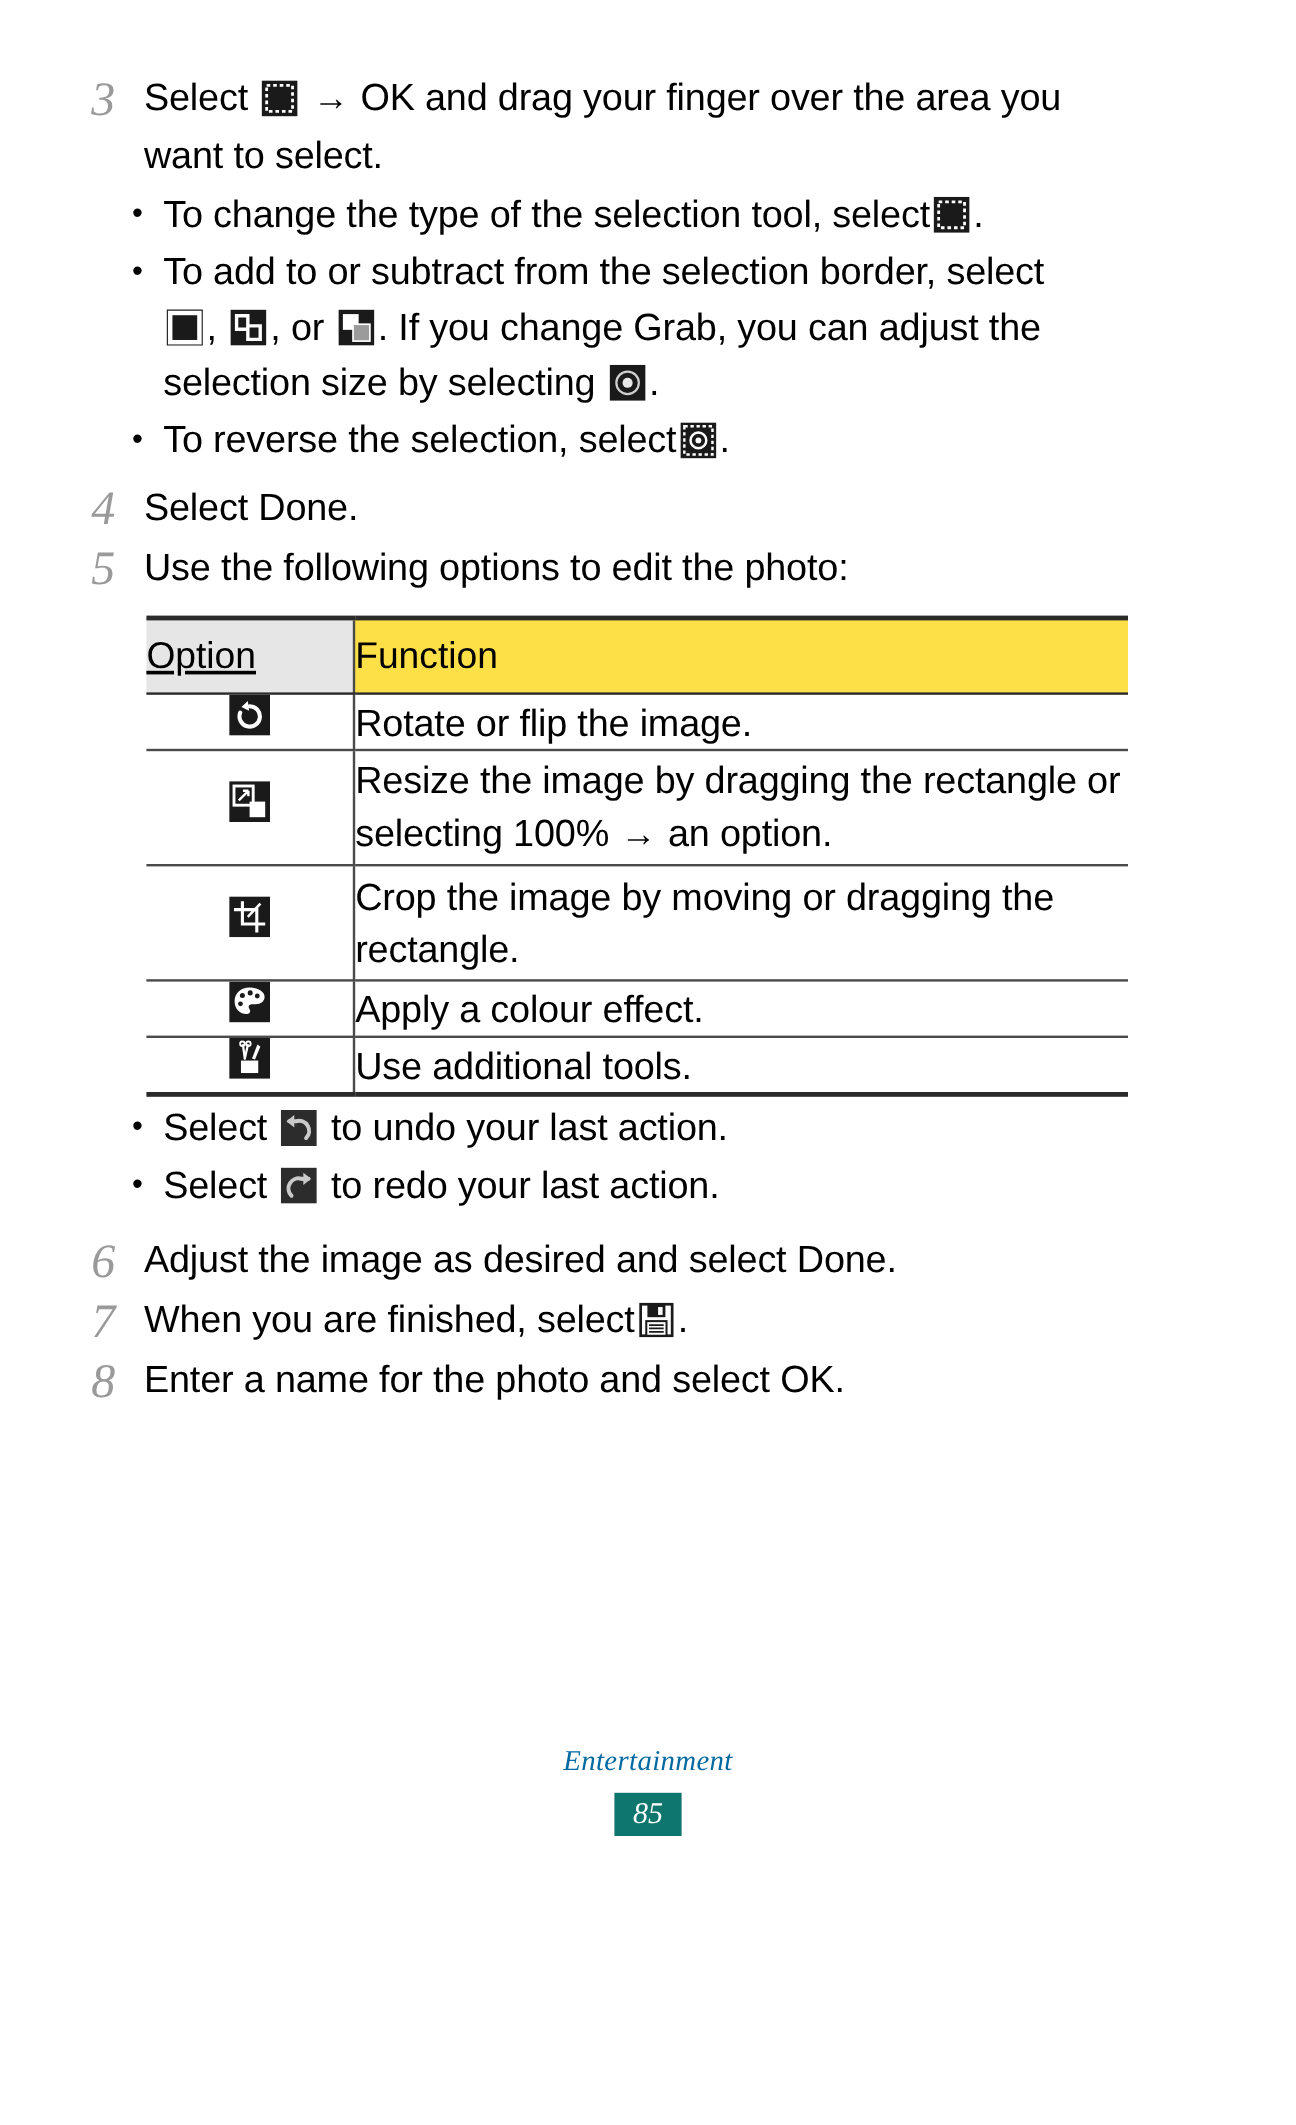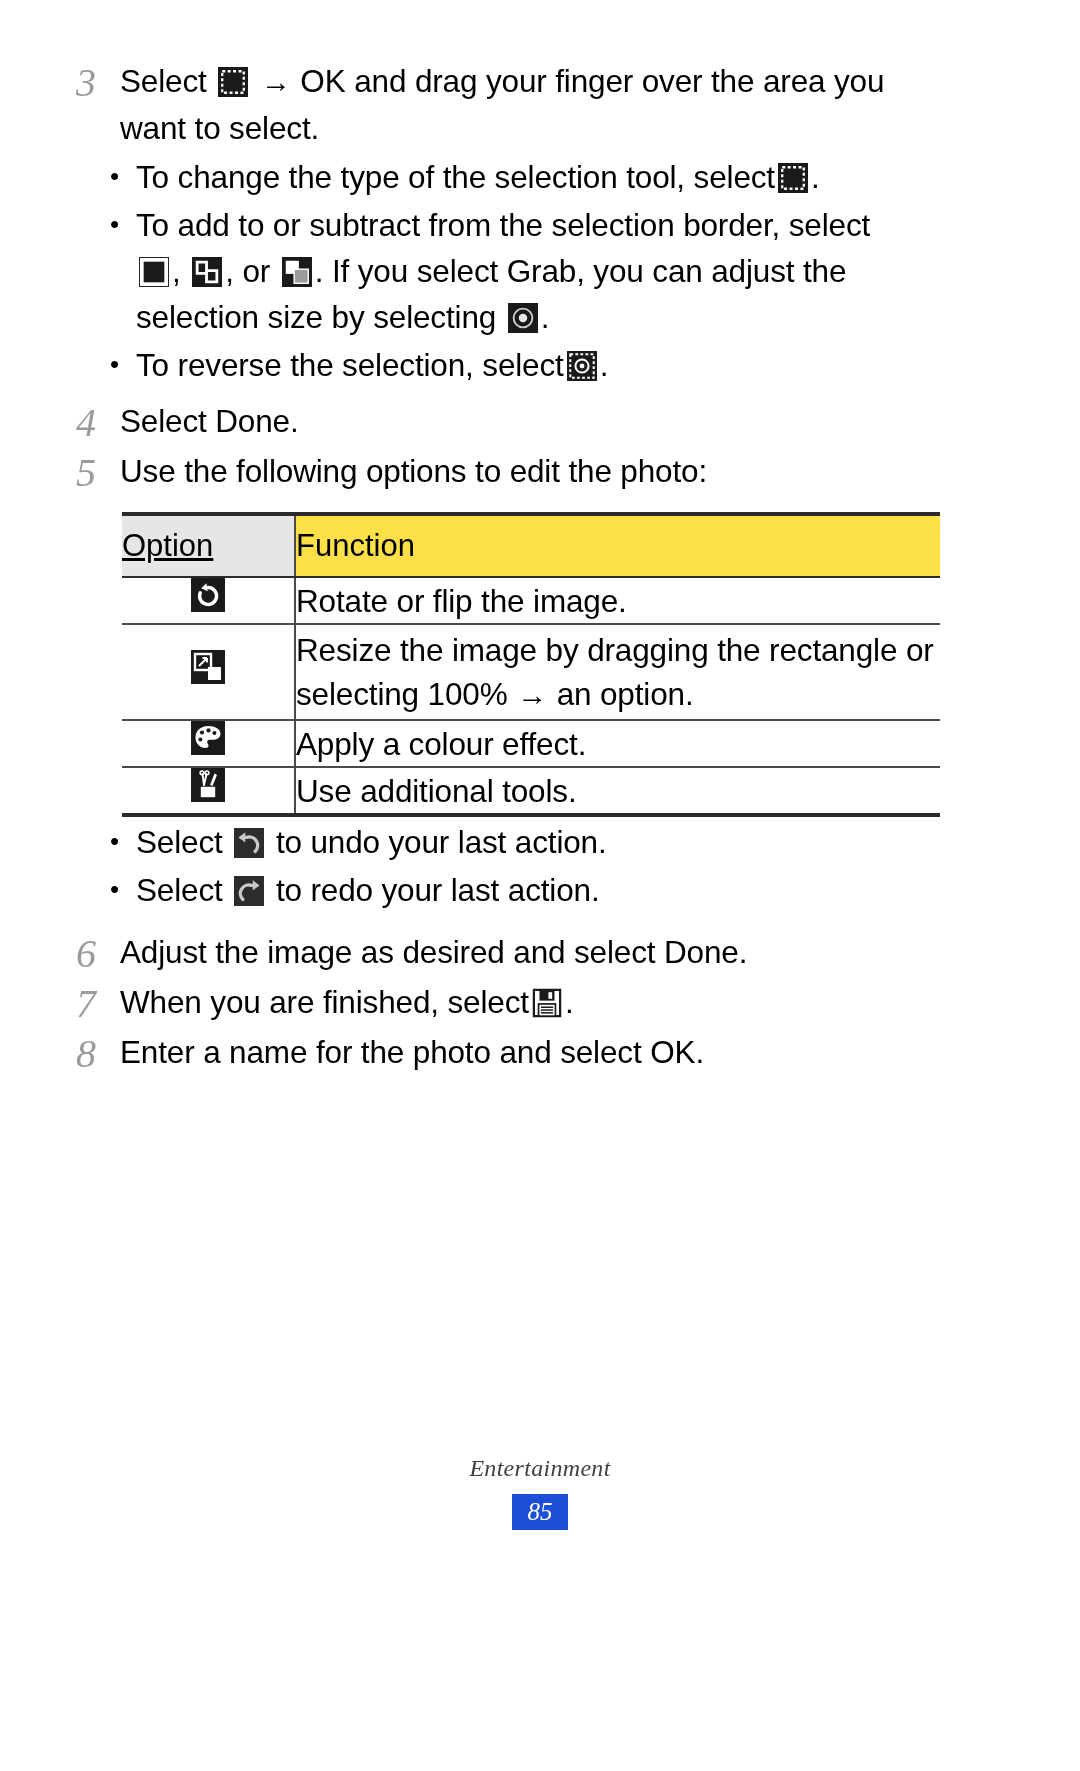--- a/index.html
+++ b/index.html
@@ -153,27 +153,27 @@
     position: absolute;
     left: 0;
     right: 0;
     top: 1455px;
     text-align: center;
   }
   .footer-title {
     font-family: "Liberation Serif", "DejaVu Serif", serif;
     font-style: italic;
     font-size: 24px;
-    color: #404040;
+    color: #0369a1;
     letter-spacing: 0.3px;
   }
   .footer-page {
     display: inline-block;
     margin-top: 12px;
-    background: #1d4ed8;
+    background: #0f766e;
     color: #ffffff;
     font-size: 25px;
     line-height: 36px;
     padding: 0 11px;
     min-width: 34px;
     font-family: "Liberation Serif", "DejaVu Serif", serif;
     font-style: italic;
   }
 
   .gap-sm { height: 8px; }
@@ -226,21 +226,21 @@
             <path d="M4 4 H17 V13 H28 V28 H14 V19 H4 Z" fill="#ffffff"></path>
             <path d="M7 7 H14 V16 H25 V25 H17 V16 H7 Z" fill="#1a1a1a"></path>
           </svg>
         </span><span>, or</span>
         <span class="ic">
           <svg viewBox="0 0 32 32">
             <rect x="0" y="0" width="32" height="32" fill="#1a1a1a"></rect>
             <rect x="4" y="4" width="14" height="14" fill="#ffffff"></rect>
             <rect x="13" y="13" width="15" height="15" fill="#9b9b9b" stroke="#ffffff" stroke-width="1.5"></rect>
           </svg>
-        </span><span>. If you select</span>
+        </span><span>. If you change</span>
         <b>Grab</b><span>, you can adjust the selection size by selecting</span>
         <span class="ic">
           <svg viewBox="0 0 32 32">
             <rect x="0" y="0" width="32" height="32" fill="#1a1a1a"></rect>
             <circle cx="16" cy="16" r="10" fill="none" stroke="#cfcfcf" stroke-width="2"></circle>
             <circle cx="16" cy="16" r="4.5" fill="#e8e8e8"></circle>
           </svg>
         </span><span>.</span>
       </li>
       <li>
@@ -304,20 +304,33 @@
             </span>
           </td>
           <td class="c-text">
             <span>Resize the image by dragging the rectangle or selecting</span>
             <b>100%</b>
             <span class="arrow">→</span>
             <span>an option.</span>
           </td>
         </tr>
 
+        <tr class="row-h2">
+          <td class="c-icon">
+            <span class="ic-tbl">
+              <svg viewBox="0 0 34 34">
+                <rect x="0" y="0" width="34" height="34" fill="#1a1a1a"></rect>
+                <path d="M11 4 V23 H30" fill="none" stroke="#ffffff" stroke-width="2.6"></path>
+                <path d="M4 11 H23 V30" fill="none" stroke="#ffffff" stroke-width="2.6"></path>
+                <path d="M26 6 L15.5 17" stroke="#ffffff" stroke-width="2.2"></path>
+              </svg>
+            </span>
+          </td>
+          <td class="c-text">Crop the image by moving or dragging the rectangle.</td>
+        </tr>
 
         <tr class="row-h1">
           <td class="c-icon">
             <span class="ic-tbl">
               <svg viewBox="0 0 34 34">
                 <rect x="0" y="0" width="34" height="34" fill="#1a1a1a"></rect>
                 <path d="M17 5 C9.5 5 4.5 10 4.5 16.5 C4.5 22.5 9 27 14.5 27 C16.8 27 17.5 25.8 17.5 24.6 C17.5 23 16.2 22.3 16.2 20.9 C16.2 19.6 17.3 18.8 18.8 18.8 H22 C26.5 18.8 29.5 16.2 29.5 12.8 C29.5 8.3 24 5 17 5 Z" fill="#ffffff"></path>
                 <circle cx="11" cy="11.5" r="2.1" fill="#1a1a1a"></circle>
                 <circle cx="17.5" cy="9.4" r="2.1" fill="#1a1a1a"></circle>
                 <circle cx="23.4" cy="12" r="2" fill="#1a1a1a"></circle>

